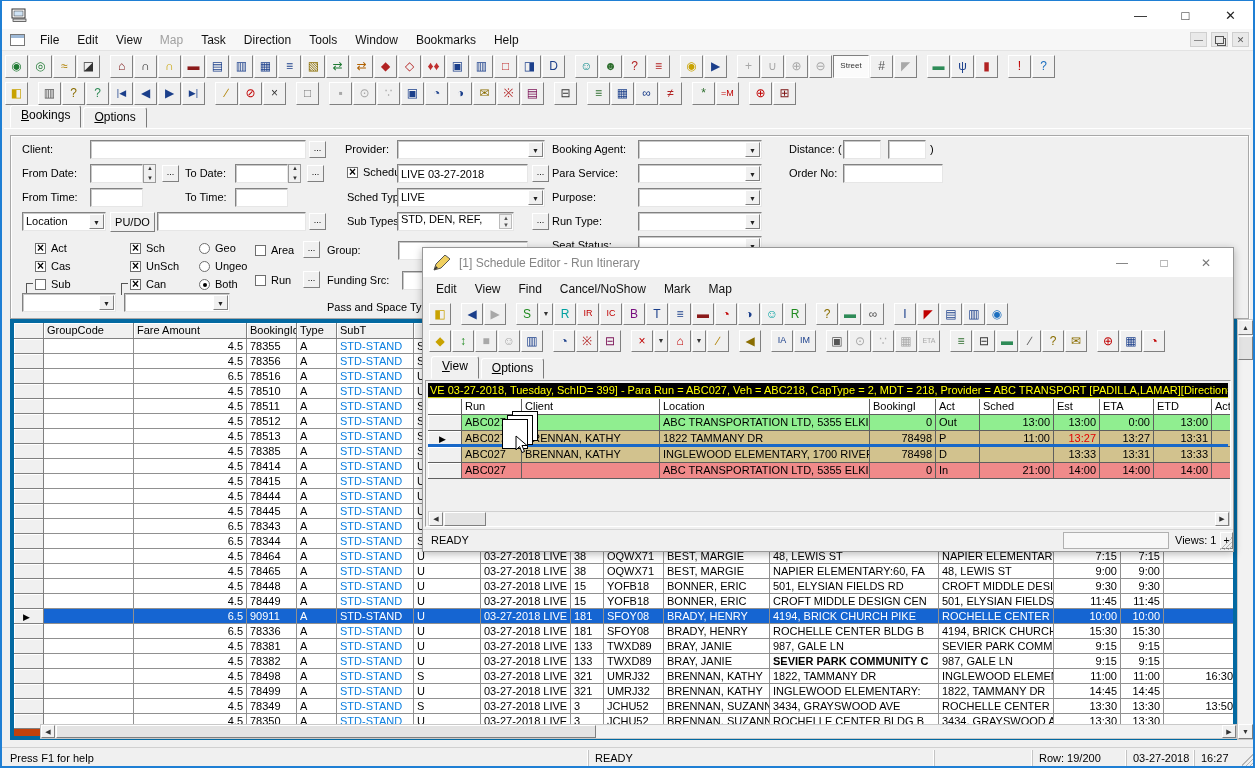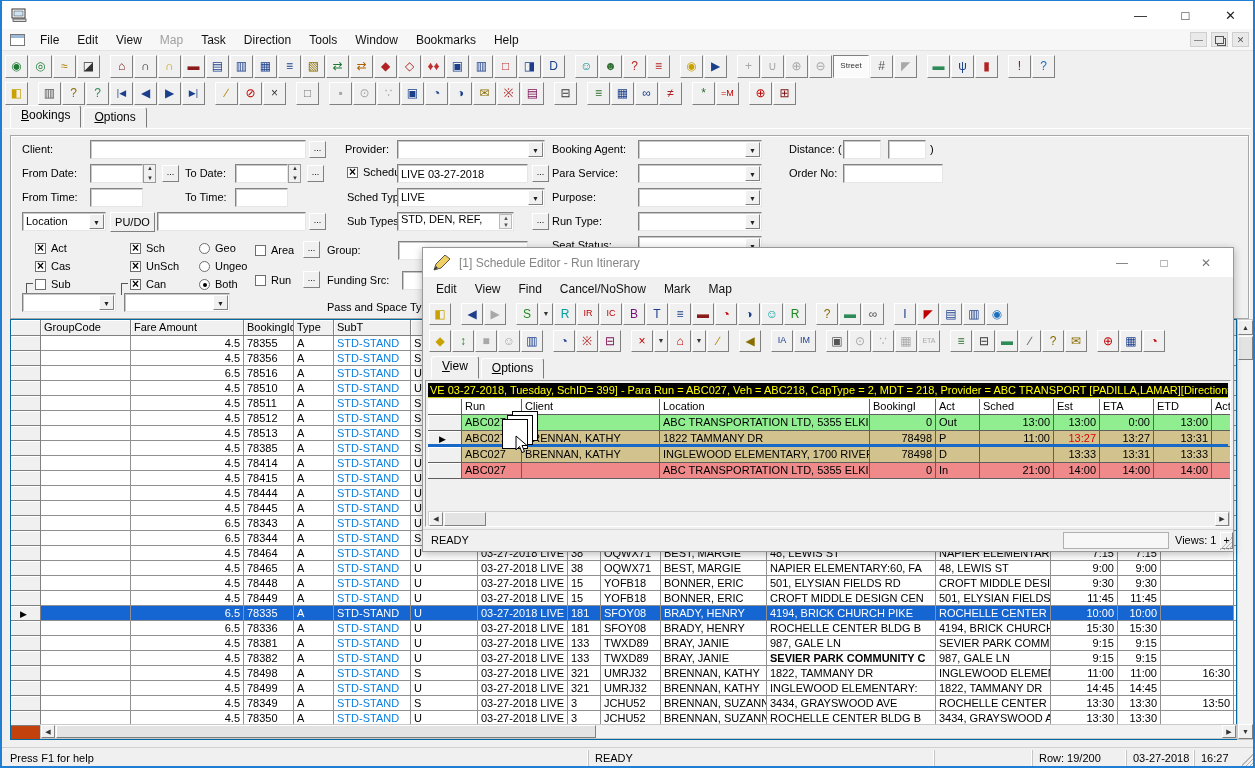--- a/index.html
+++ b/index.html
@@ -62,21 +62,21 @@
   .inspin::after { content:"▼"; position:absolute; bottom:0px; left:3px; font-size:6px; color:#555; }
   .chk, .rad { position:absolute; display:flex; align-items:center; white-space:nowrap; cursor:default; }
   .chk .box { width:11px; height:11px; background:#fff; border:1px solid #6e6e6e; margin-right:5px; position:relative; }
   .chk.checked .box::after { content:"×"; position:absolute; left:1px; top:-3px; font-size:12px; font-weight:bold; color:#000; }
   .rad .box { width:11px; height:11px; background:#fff; border:1px solid #6e6e6e; border-radius:50%; margin-right:5px; position:relative; }
   .rad.checked .box::after { content:""; position:absolute; left:3px; top:3px; width:4px; height:4px; border-radius:50%; background:#000; }
   .groupbox { position:absolute; border:1px solid #a8a8a8; box-shadow:1px 1px 0 #fff, inset 1px 1px 0 #fff; }
   .bracket { position:absolute; width:7px; border-left:1px solid #555; border-top:1px solid #555; }
 
   
-  #maintable { position:absolute; left:8px; top:318px; width:1227px; height:421px; background:#c2410c; border:1px solid #0369a1; overflow:hidden; }
+  #maintable { position:absolute; left:8px; top:318px; width:1227px; height:421px; background:#c2410c; border:4px solid #0369a1; overflow:hidden; }
   .trow { display:flex; height:15px; }
   .trow.head { height:16px; }
   .tcell { flex:none; border-right:1px solid #909090; border-bottom:1px solid #909090; padding:0 3px; line-height:14px; overflow:hidden; white-space:nowrap; background:#fff; }
   .trow.head .tcell { background:#f0f0f0; border-right:1px solid #808080; border-bottom:1px solid #808080; box-shadow:inset 1px 1px 0 #fff; line-height:15px; }
   .tcell.selcol { width:30px; background:#f0f0f0; box-shadow:inset 1px 1px 0 #fff; border-right:1px solid #808080; border-bottom:1px solid #808080; position:relative; }
   .tcell.r { text-align:right; }
   .tcell.blue { color:#0b7fe0; }
   .trow.sel .tcell:not(.selcol) { background:#1565d2; color:#fff; }
   .trow.sel .tcell.blue { color:#fff; }
   .tcell.selcol.cur::after { content:"▶"; position:absolute; left:9px; top:1px; font-size:9px; color:#000; }
@@ -920,21 +920,21 @@
         <div class="tcell" style="width: 115px;">501, ELYSIAN FIELDS RD</div>
         <div class="tcell r" style="width: 67px;">11:45</div>
         <div class="tcell r" style="width: 43px;">11:45</div>
         <div class="tcell r" style="width: 73px;"></div>
         <div class="fill"></div>
       </div>
       <div class="trow sel">
         <div class="tcell selcol cur"></div>
         <div class="tcell" style="width: 90px;"></div>
         <div class="tcell r" style="width: 113px;">6.5</div>
-        <div class="tcell" style="width: 50px;">78335</div>
+        <div class="tcell" style="width: 50px;">90911</div>
         <div class="tcell" style="width: 40px;">A</div>
         <div class="tcell blue" style="width: 77px;">STD-STAND</div>
         <div class="tcell" style="width: 67px;">U</div>
         <div class="tcell" style="width: 90px;">03-27-2018 LIVE</div>
         <div class="tcell" style="width: 33px;">181</div>
         <div class="tcell" style="width: 60px;">SFOY08</div>
         <div class="tcell" style="width: 106px;">BRADY, HENRY</div>
         <div class="tcell" style="width: 169px;">4194, BRICK CHURCH PIKE</div>
         <div class="tcell" style="width: 115px;">ROCHELLE CENTER BLDG</div>
         <div class="tcell r" style="width: 67px;">10:00</div>

